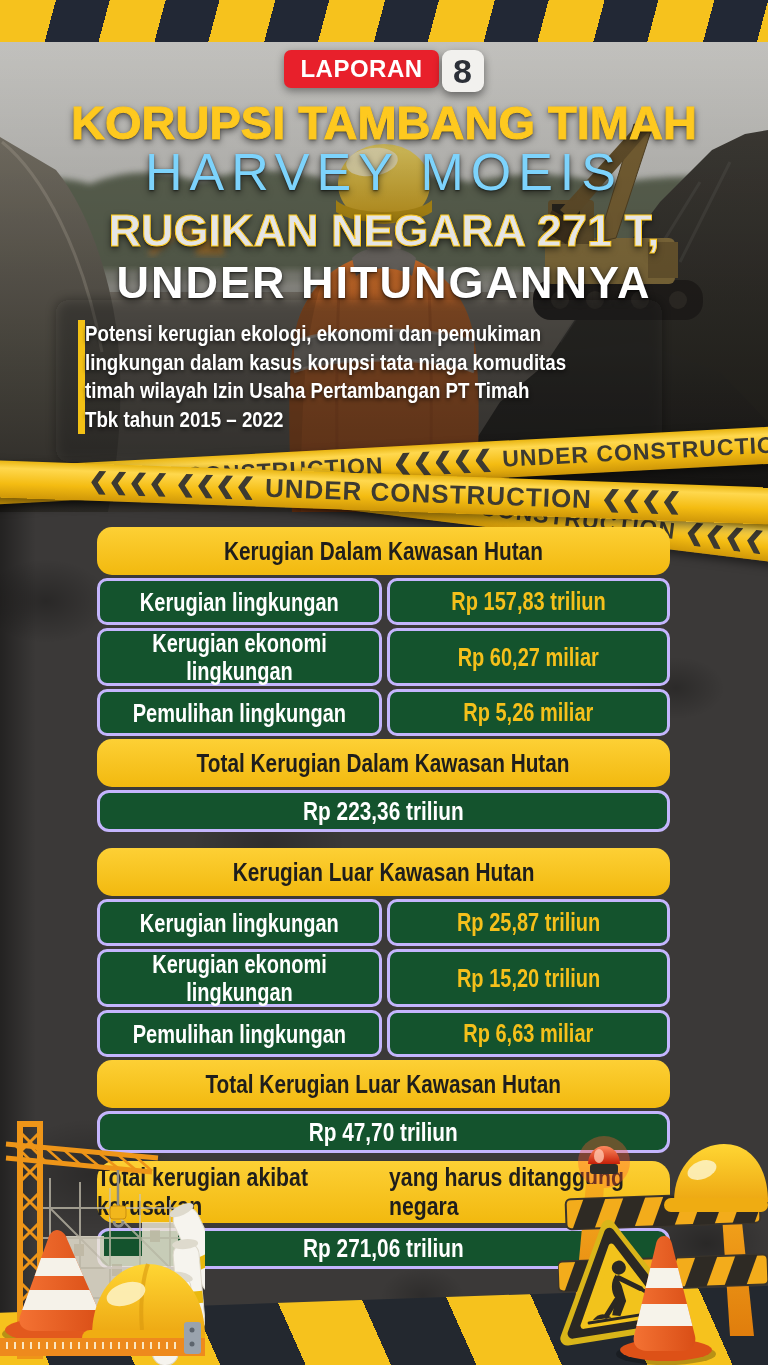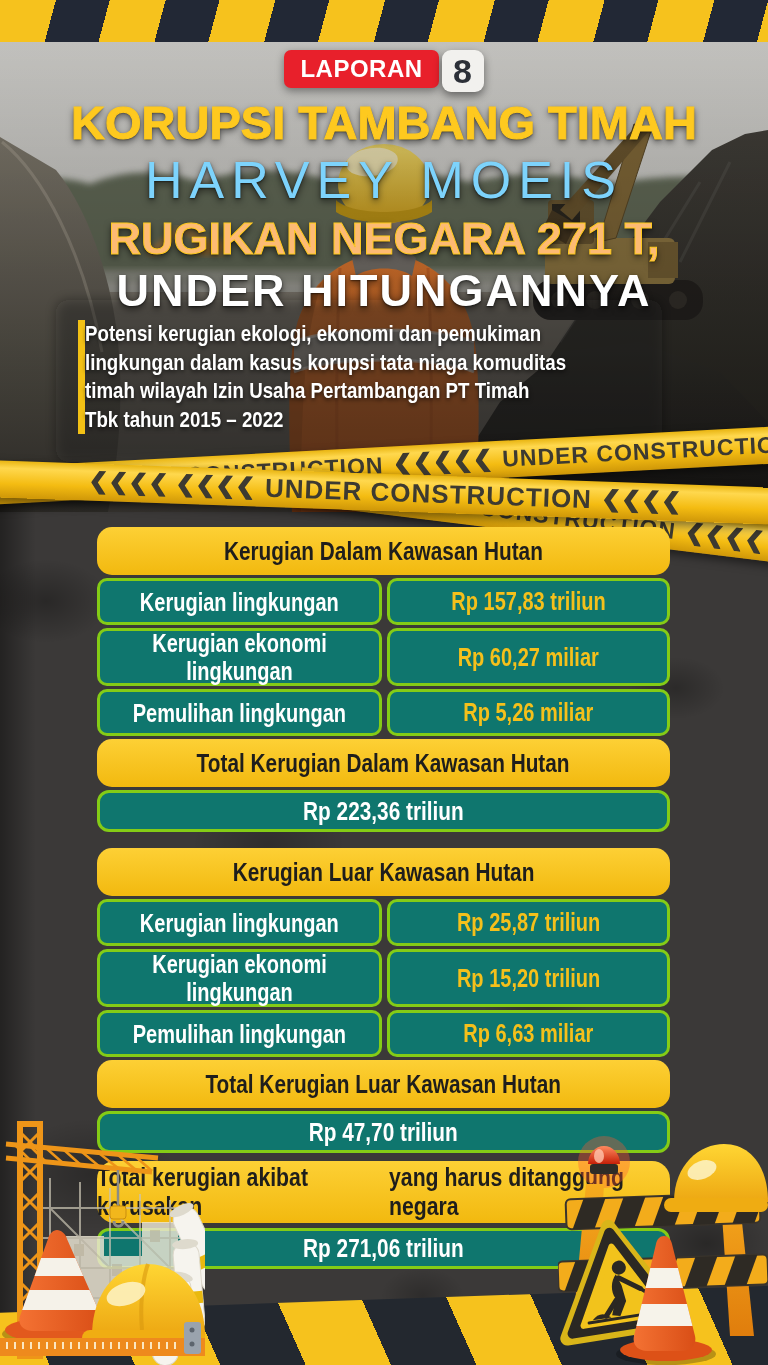--- a/index.html
+++ b/index.html
@@ -22,24 +22,24 @@
         align-items:flex-start;z-index:4;}
   .logo-red{background:#e8202b;color:#fff;font-weight:800;font-size:24px;letter-spacing:.5px;
         padding:5px 16px;border-radius:7px;box-shadow:0 3px 8px rgba(0,0,0,.4);}
   .logo-eight{background:#f2f1ee;color:#2c3038;font-weight:800;font-size:34px;line-height:1;
         width:42px;height:42px;display:flex;align-items:center;justify-content:center;
         border-radius:9px;margin-left:3px;box-shadow:0 4px 9px rgba(0,0,0,.45);}
 
   
   .headline{position:absolute;top:99px;left:0;width:768px;text-align:center;z-index:4;line-height:1;}
   .hl{display:block;text-shadow:0 3px 7px rgba(0,0,0,.6),0 1px 2px rgba(0,0,0,.55);}
-  .hl1{font-size:47px;font-weight:800;color:#fec91f;letter-spacing:0;margin-bottom:8px;
+  .hl1{font-size:47px;font-weight:800;color:#fec91f;letter-spacing:0;
        -webkit-text-stroke:1px #fec91f;}
   .hl2{font-size:52px;font-weight:400;color:#7dd3fc;letter-spacing:7px;margin-bottom:10px;}
-  .hl3{font-size:45px;font-weight:800;color:#fdba74;-webkit-text-stroke:1px #fec91f;margin-bottom:7px;}
+  .hl3{font-size:45px;font-weight:800;color:#e5e5e5;-webkit-text-stroke:1px #fec91f;margin-bottom:7px;}
   .hl4{font-size:45px;font-weight:700;color:#fff;letter-spacing:2px;}
 
   
   .desc{position:absolute;top:320px;left:78px;z-index:4;border-left:7px solid #f3c115;
         }
   .desc span{display:block;white-space:nowrap;color:#fff;font-size:22px;font-weight:700;
         line-height:1.3;text-shadow:0 2px 5px rgba(0,0,0,.65);}
   .cnd{display:inline-block;transform:scaleX(.85);transform-origin:left center;}
 
   
@@ -71,21 +71,21 @@
       radial-gradient(60px 40px at 55% 92%,rgba(0,0,0,.22),transparent 70%);}
 
   
   .panel{position:absolute;left:97px;top:527px;width:573px;z-index:4;}
   .thead{height:48px;border-radius:15px;background:linear-gradient(180deg,#fdd035,#f2b90f);
          color:#1f1e1c;font-weight:800;font-size:26px;display:flex;align-items:center;
          justify-content:center;}
   .thead .cnd, .tval .cnd, .cellv .cnd, .cell .cnd{transform:scaleX(.8);transform-origin:center;}
   .trow{margin-top:3px;display:flex;gap:5px;}
   .r1{height:47px;} .r2{height:58px;} .r3{height:47px;}
-  .cell,.cellv,.tval{background:#0f766e;border:3px solid #84cc16;border-radius:10px;
+  .cell,.cellv,.tval{background:#14532d;border:3px solid #c4b5fd;border-radius:10px;
          display:flex;align-items:center;justify-content:center;box-sizing:border-box;}
   .cell{flex:0 0 285px;color:#fff;font-weight:700;font-size:25px;text-align:center;line-height:1.12;}
   .cellv{flex:1;color:#f5c01b;font-weight:800;font-size:25px;}
   .thead.mt{margin-top:3px;}
   .tval{margin-top:3px;height:42px;color:#fff;font-weight:700;font-size:26px;border-radius:12px;}
   .gap{margin-top:16px;}
   .ghead{margin-top:8px;height:62px;border-radius:18px;background:linear-gradient(180deg,#fdd035,#f2b90f);
          color:#1f1e1c;font-weight:800;font-size:25px;display:flex;flex-direction:row;
          align-items:center;justify-content:center;line-height:1.18;}
   .gval{margin-top:5px;height:41px;}

